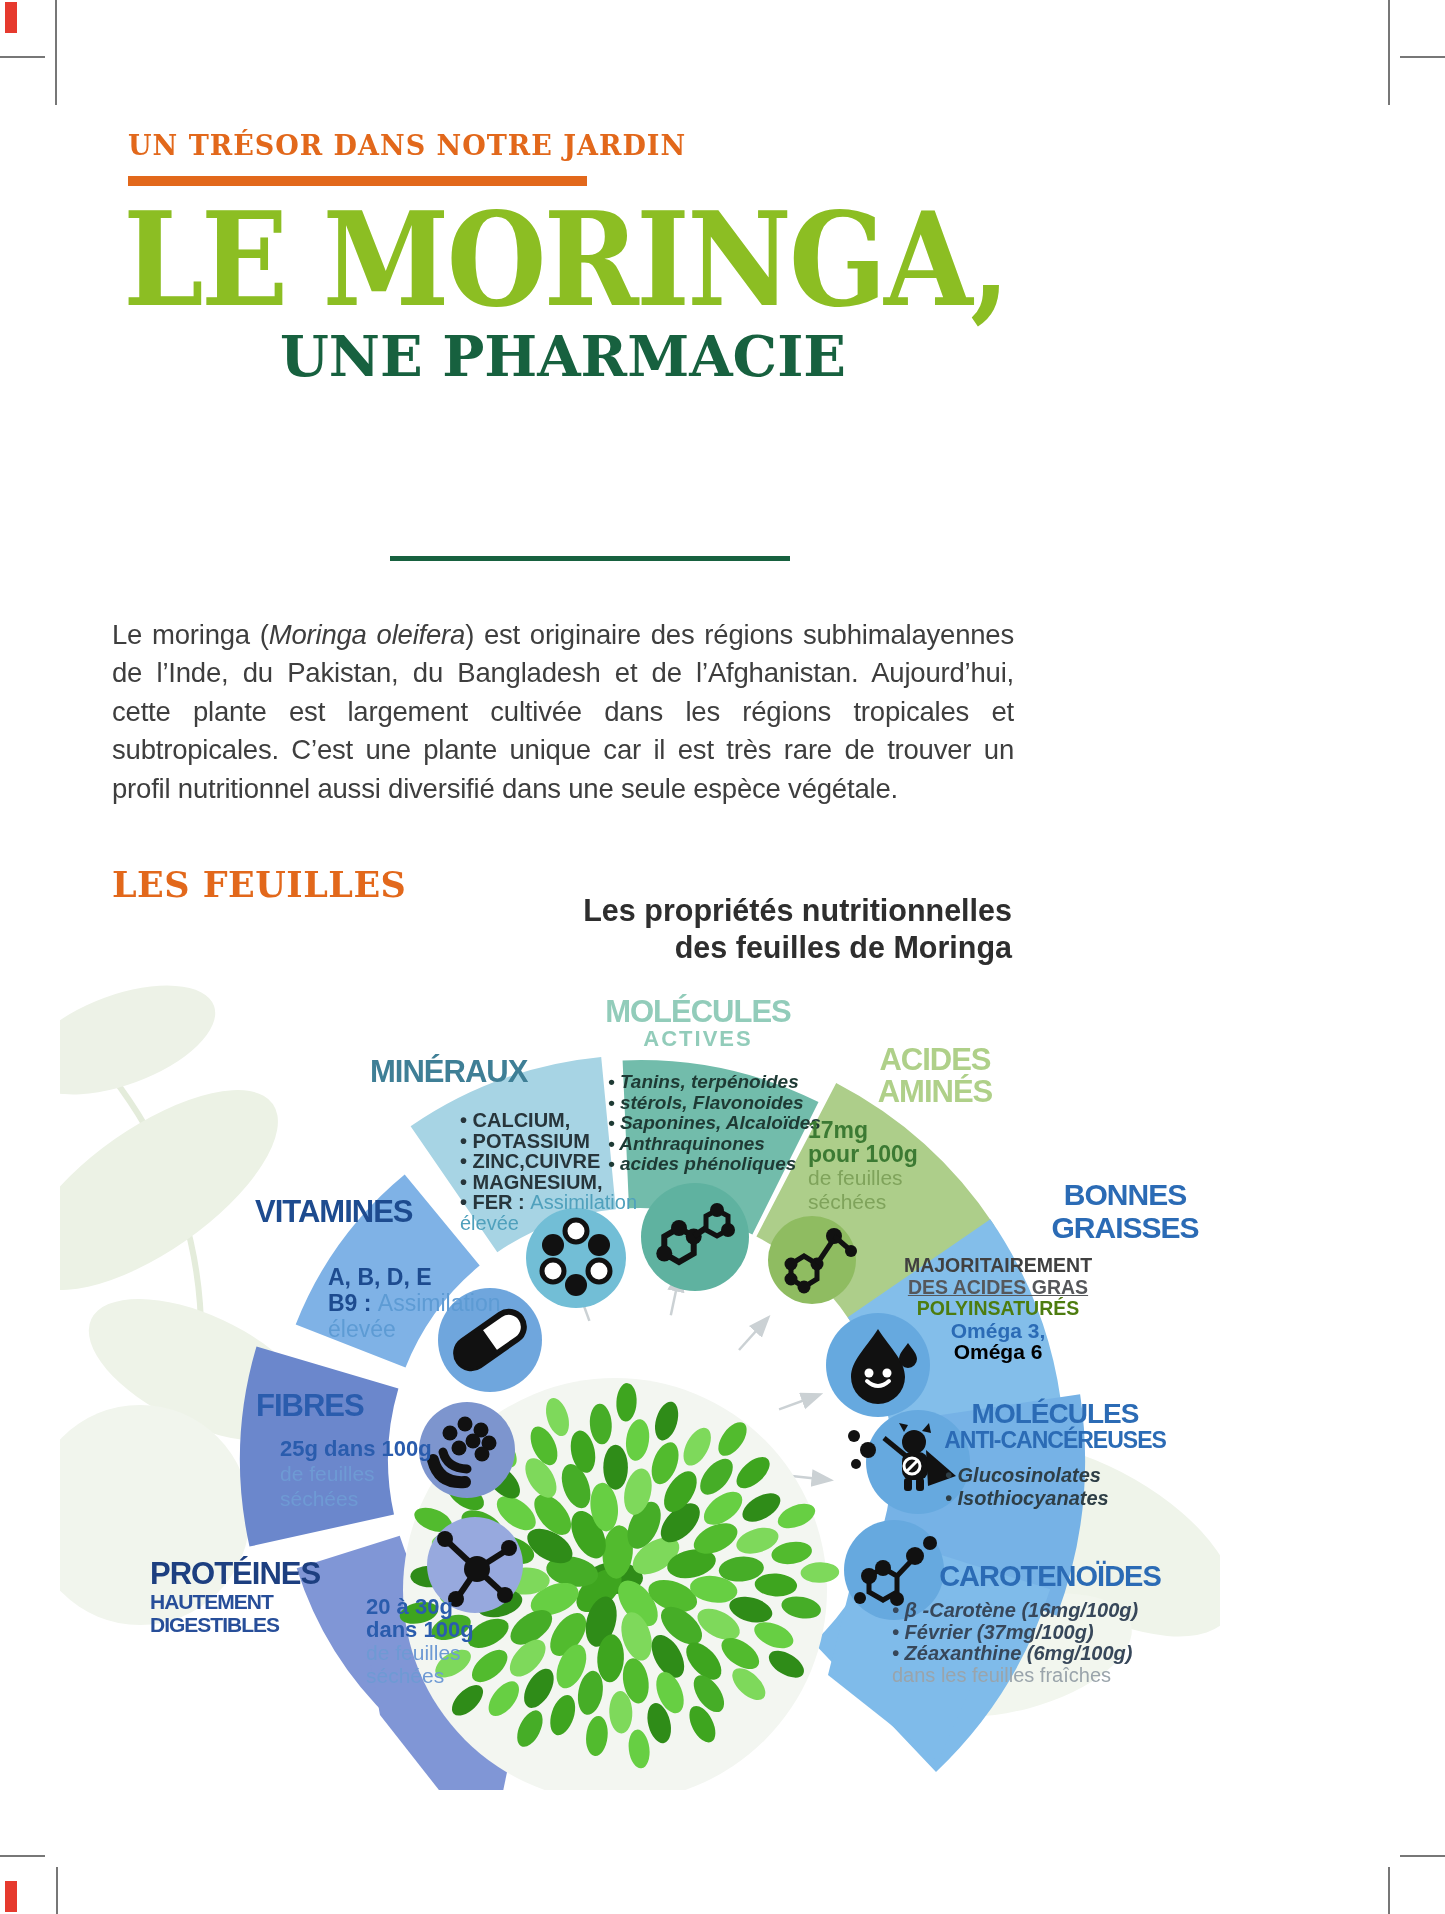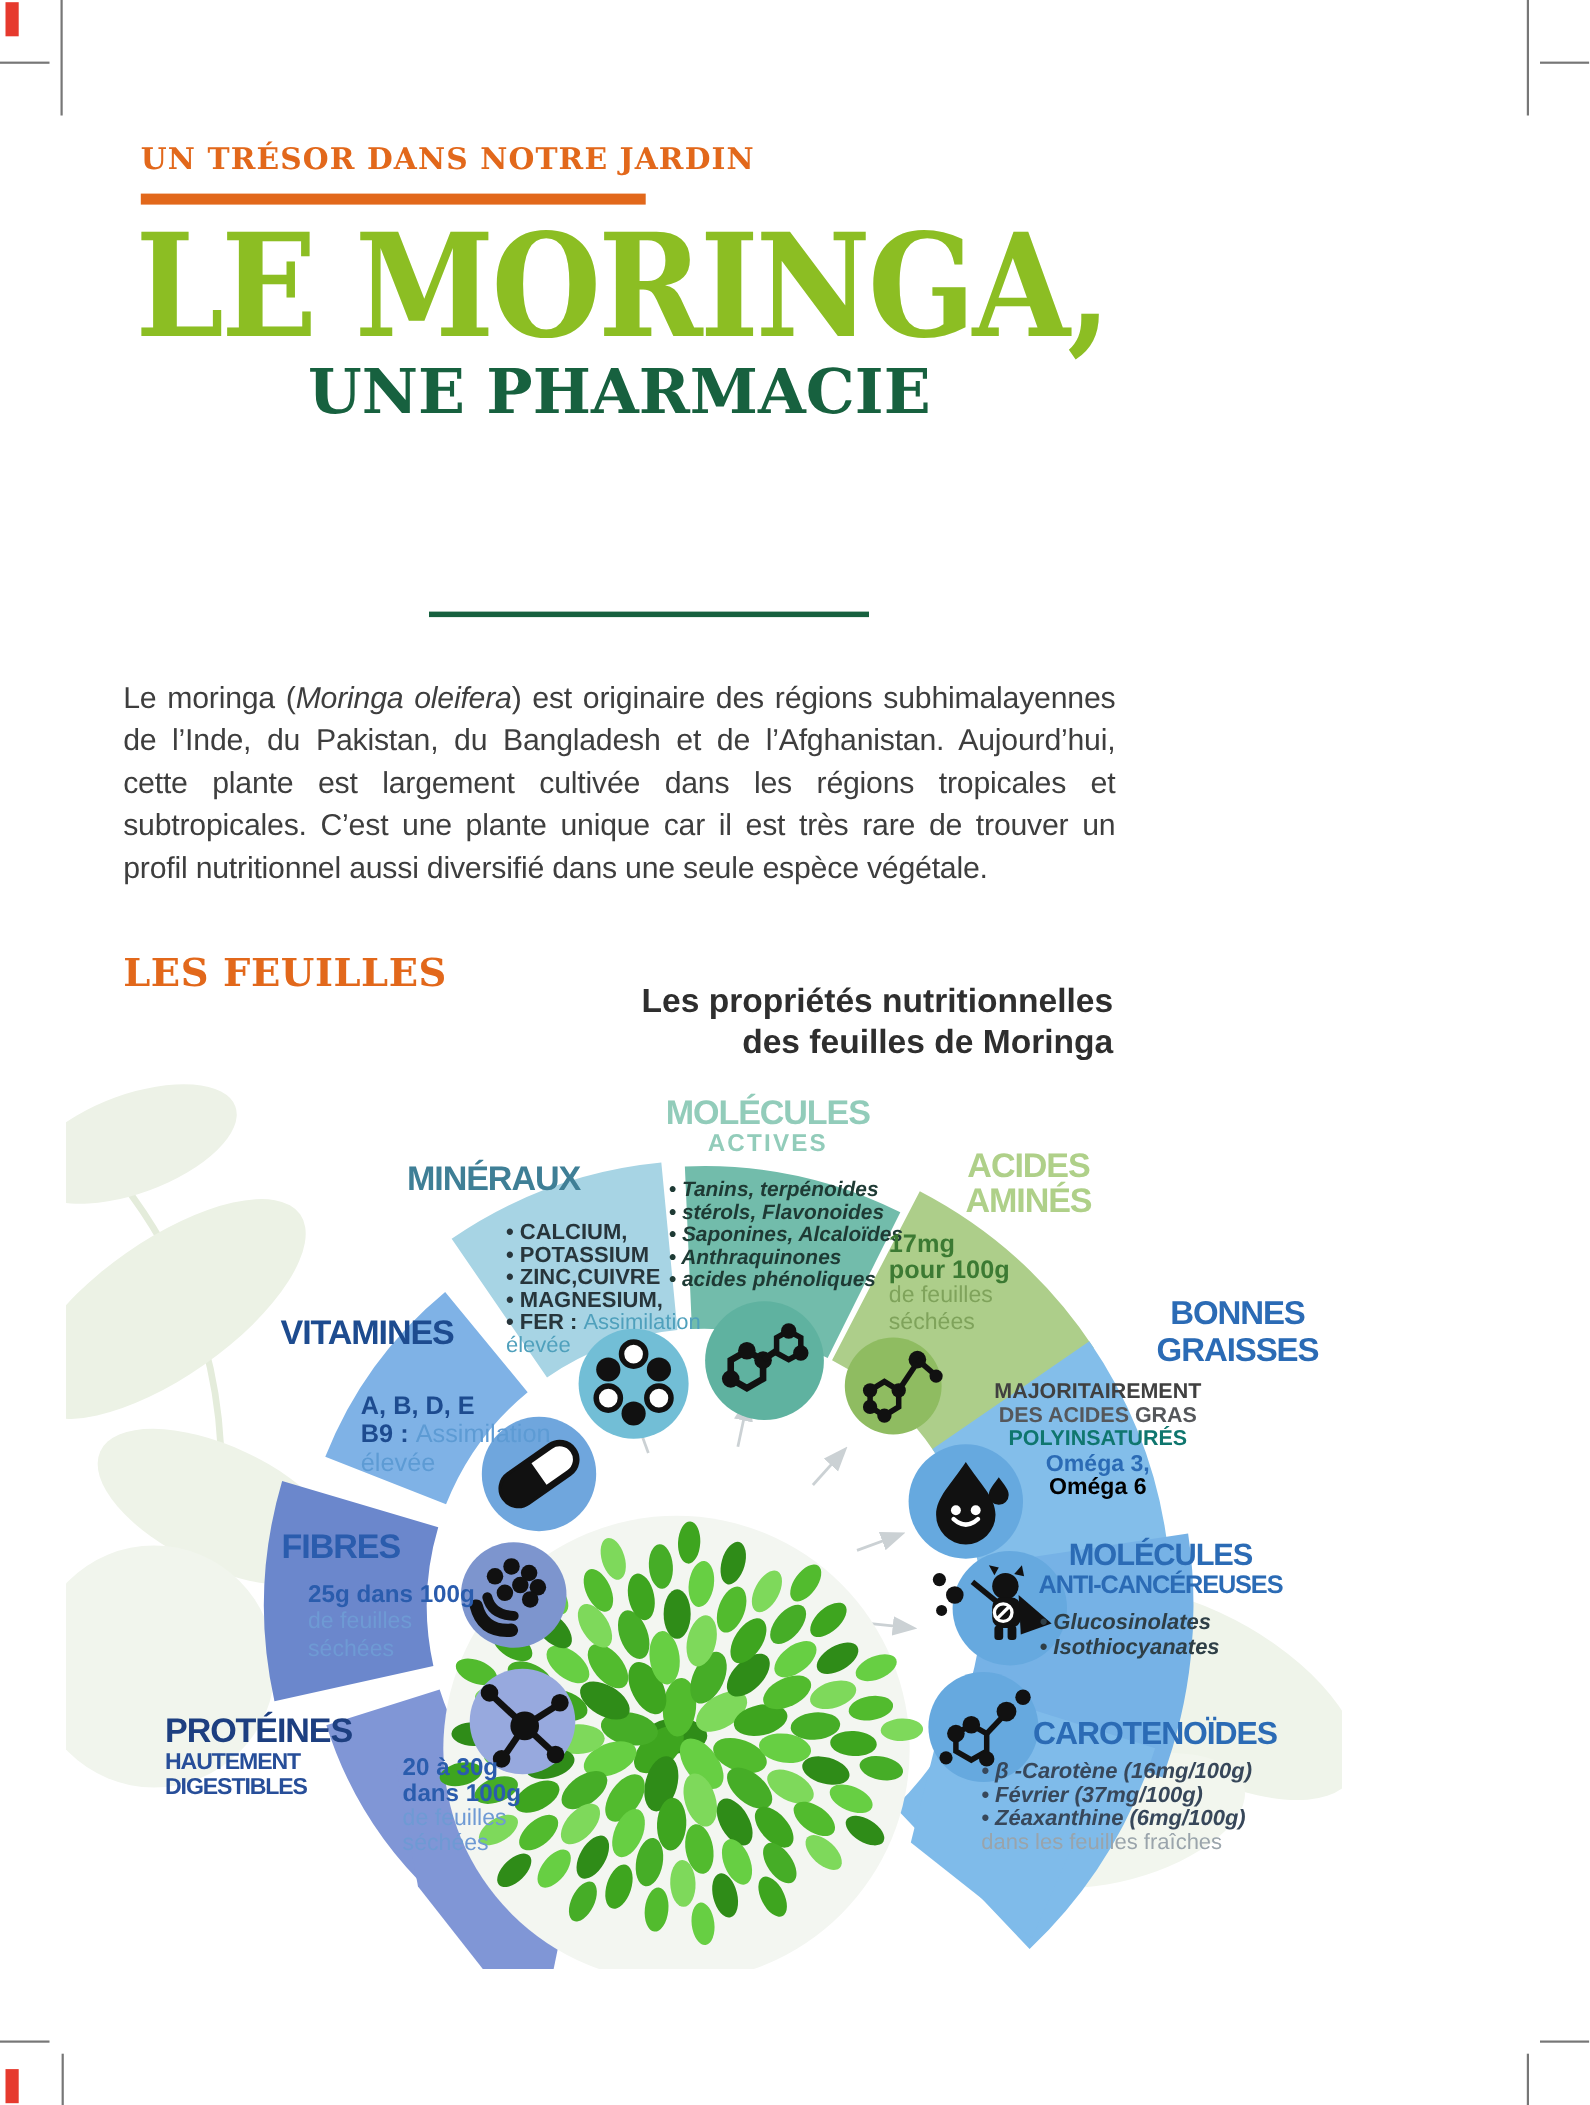--- a/index.html
+++ b/index.html
@@ -382,22 +382,22 @@
       <div class="lt" style="color:#6E9AD4;font-size:21px;">de feuilles</div>
       <div class="lt" style="color:#6E9AD4;font-size:21px;">séchées</div>
     </div>
 
     <div class="wh" style="left:960px;top:228px;width:210px;text-align:center;font-size:30px;color:#2B6BB5;line-height:33px;">
       <div>BONNES</div>
       <div>GRAISSES</div>
     </div>
     <div class="blist" style="left:838px;top:305px;width:200px;text-align:center;font-size:19.5px;line-height:21.5px;">
       <div style="color:#404040;">MAJORITAIREMENT</div>
-      <div style="color:#55575B;">DES ACIDES GRAS</div>
-      <div style="color:#0f766e;">POLYINSATURÉS</div>
+      <div style="color:#55575B;text-decoration:underline;">DES ACIDES GRAS</div>
+      <div style="color:#4d7c0f;">POLYINSATURÉS</div>
       <div style="color:#2B6BB5;font-size:21px;">Oméga 3,</div>
       <div style="color:#000000;font-size:21px;">Oméga 6</div>
     </div>
 
     <div class="wh" style="left:845px;top:450px;width:300px;text-align:center;color:#2B6BB5;">
       <div style="font-size:28px;">MOLÉCULES</div>
       <div style="font-size:23px;">ANTI-CANCÉREUSES</div>
     </div>
     <div class="blist" style="left:885px;top:514px;font-size:20px;line-height:23px;color:#2E3E46;">
       <div class="li it">Glucosinolates</div>

